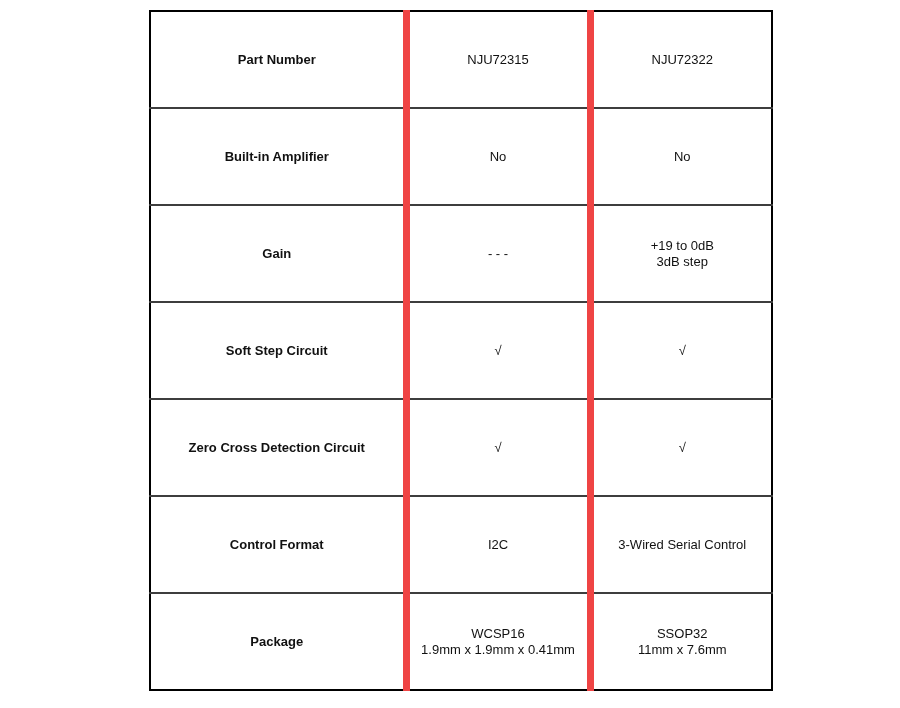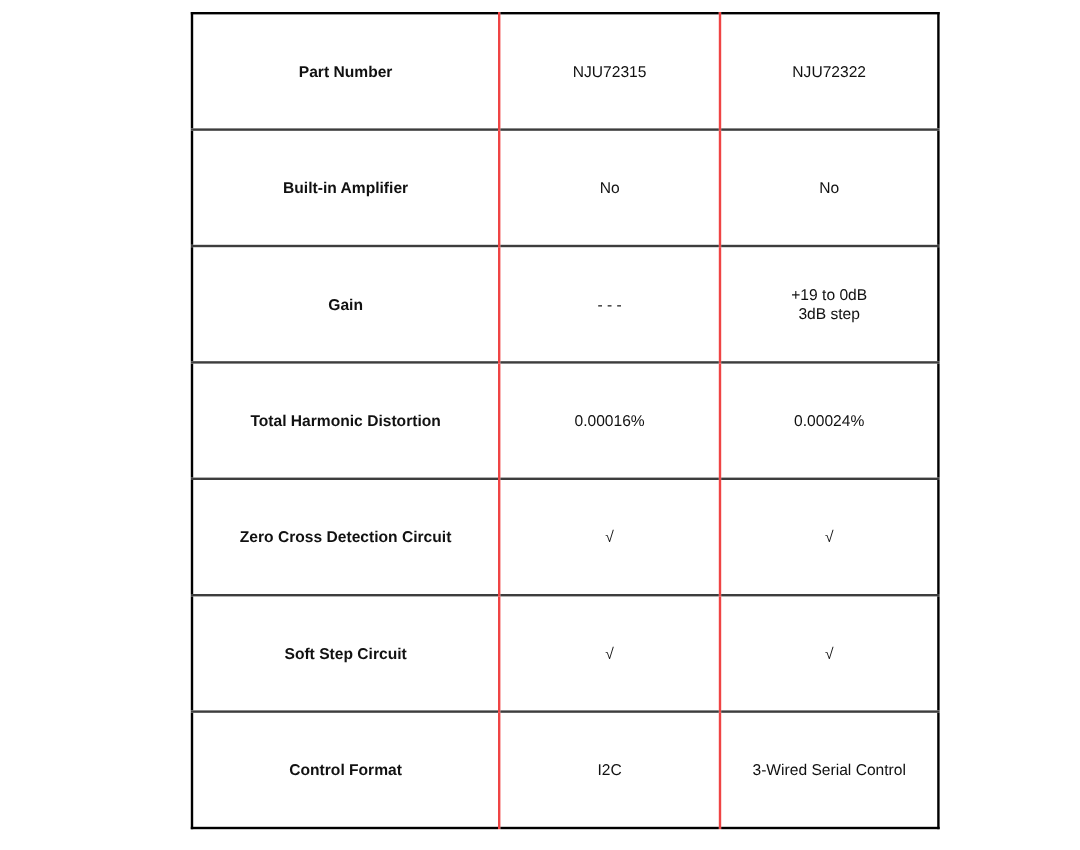--- a/index.html
+++ b/index.html
@@ -9,21 +9,20 @@
     background: #ffffff;
     font-family: "Liberation Sans", "DejaVu Sans", sans-serif;
     color: #111111;
   }
   .spec-table-wrap {
     position: absolute;
     left: 149px;
     top: 10px;
     width: 536px;
     height: 681px;
-    margin-left: 10px;
   }
   table.spec-table {
     width: 100%;
     height: 100%;
     border-collapse: collapse;
     table-layout: fixed;
     border: 2px solid #000000;
   }
   table.spec-table col.c-label { width: 256px; }
   table.spec-table col.c-val1  { width: 184px; }
@@ -36,21 +35,21 @@
     white-space: pre-line;
     padding: 2px 4px;
     border-top: 2px solid #3d3d3d;
   }
   table.spec-table tr { height: 52px; }
   table.spec-table tr:first-child td { border-top: none; }
   table.spec-table td.label-cell {
     font-weight: bold;
   }
   table.spec-table td.value-cell {
-    border-left: 2px solid #ef4444;
+    border-left: 7px solid #ef4444;
   }
 </style>
 </head>
 <body>
 
 <div class="spec-table-wrap">
   <table class="spec-table">
     <colgroup>
       <col class="c-label">
         <col class="c-val1">
@@ -67,34 +66,36 @@
         <td class="value-cell">No</td>
         <td class="value-cell">No</td>
       </tr>
       <tr>
         <td class="label-cell">Gain</td>
         <td class="value-cell">- - -</td>
         <td class="value-cell">+19 to 0dB
 3dB step</td>
       </tr>
       <tr>
-        <td class="label-cell">Total Harmonic Distortion</td>
-        <td class="value-cell">0.00016%</td>
-        <td class="value-cell">0.00024%</td>
-      </tr>
-      <tr>
-        <td class="label-cell">Zero Cross Detection Circuit</td>
+        <td class="label-cell">Soft Step Circuit</td>
         <td class="value-cell">√</td>
         <td class="value-cell">√</td>
       </tr>
       <tr>
-        <td class="label-cell">Soft Step Circuit</td>
+        <td class="label-cell">Zero Cross Detection Circuit</td>
         <td class="value-cell">√</td>
         <td class="value-cell">√</td>
       </tr>
       <tr>
         <td class="label-cell">Control Format</td>
         <td class="value-cell">I2C</td>
         <td class="value-cell">3-Wired Serial Control</td>
       </tr>
+      <tr>
+        <td class="label-cell">Package</td>
+        <td class="value-cell">WCSP16
+1.9mm x 1.9mm x 0.41mm</td>
+        <td class="value-cell">SSOP32
+11mm x 7.6mm</td>
+      </tr>
     </tbody>
   </table>
 </div>
 
 </body></html>

